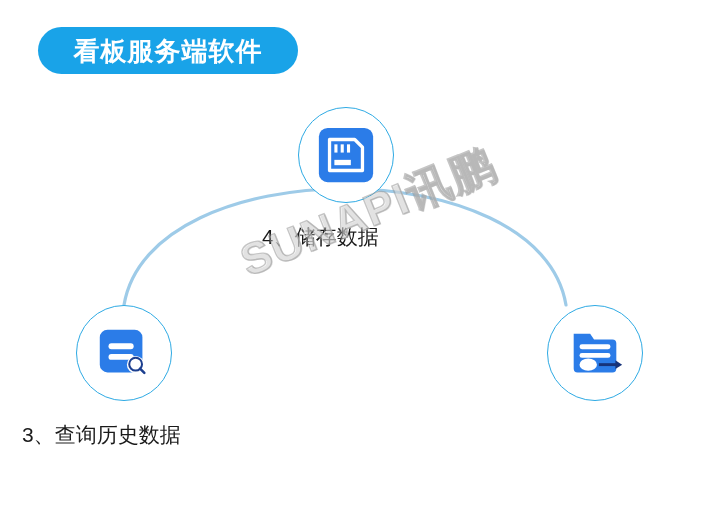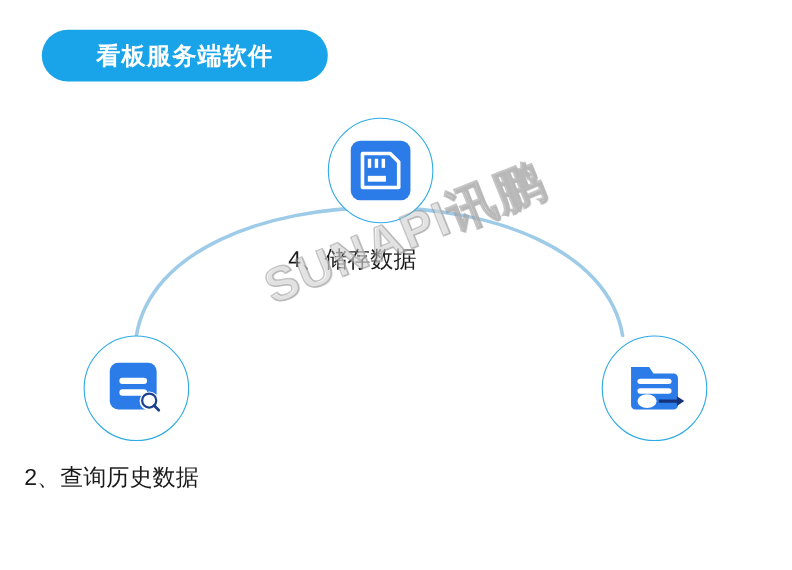--- a/index.html
+++ b/index.html
@@ -28,21 +28,21 @@
     height: 47px;
     border-radius: 24px;
     background: #19a3e8;
     display: flex;
     align-items: center;
     justify-content: center;
     box-sizing: border-box;
   }
   #title-badge .badge-text {
     color: #ffffff;
-    font-size: 22px;
+    font-size: 26px;
     font-weight: bold;
     letter-spacing: 1px;
     line-height: 1;
     white-space: nowrap;
   }
 
   
   #arc-layer {
     position: absolute;
     left: 0;
@@ -146,18 +146,18 @@
       <rect x="16" y="23" width="32" height="5" rx="2.5" ry="2.5" fill="#ffffff"></rect>
       <rect x="16" y="32" width="32" height="5" rx="2.5" ry="2.5" fill="#ffffff"></rect>
       <ellipse cx="25" cy="44" rx="9" ry="6.4" fill="#ffffff"></ellipse>
       <line x1="36" y1="44" x2="55" y2="44" stroke="#16337a" stroke-width="3" stroke-linecap="butt"></line>
       <path d="M53 39.5 L60 44 L53 48.5 Z" fill="#16337a"></path>
     </svg>
   </div>
 
   <div class="node-label" id="label-store">4、储存数据</div>
 
-  <div class="node-label" id="label-query">2、查询历史数据</div>
+  <div class="node-label" id="label-query">3、查询历史数据</div>
 
 
   <div id="watermark">SUNAPI讯鹏</div>
 
 </div>
 
 </body></html>

